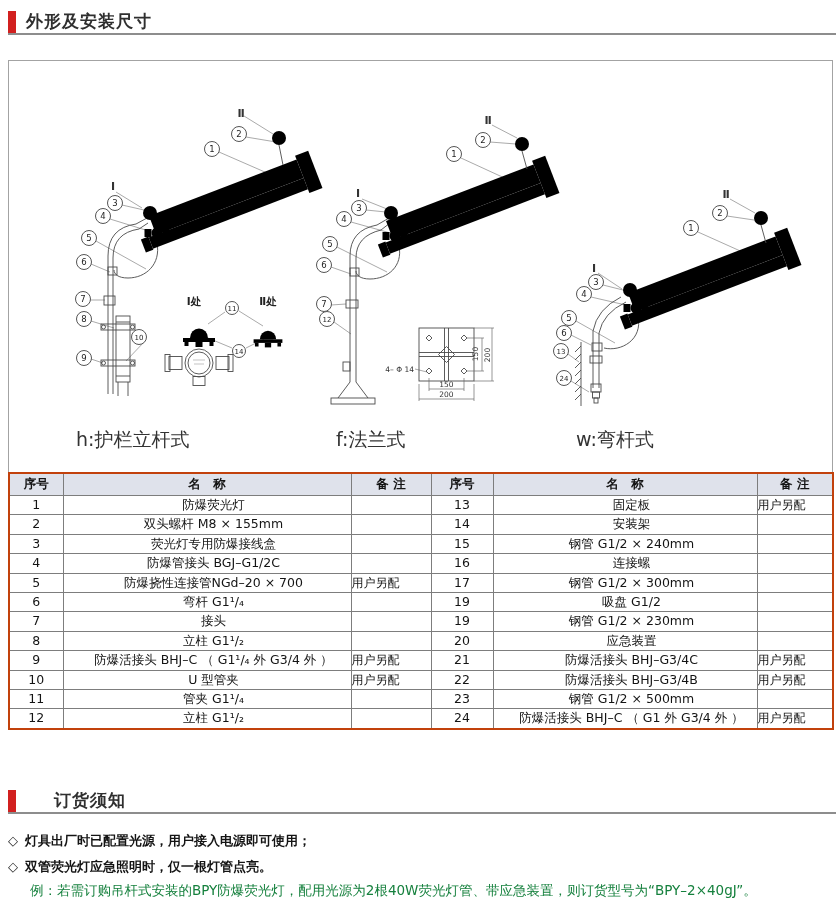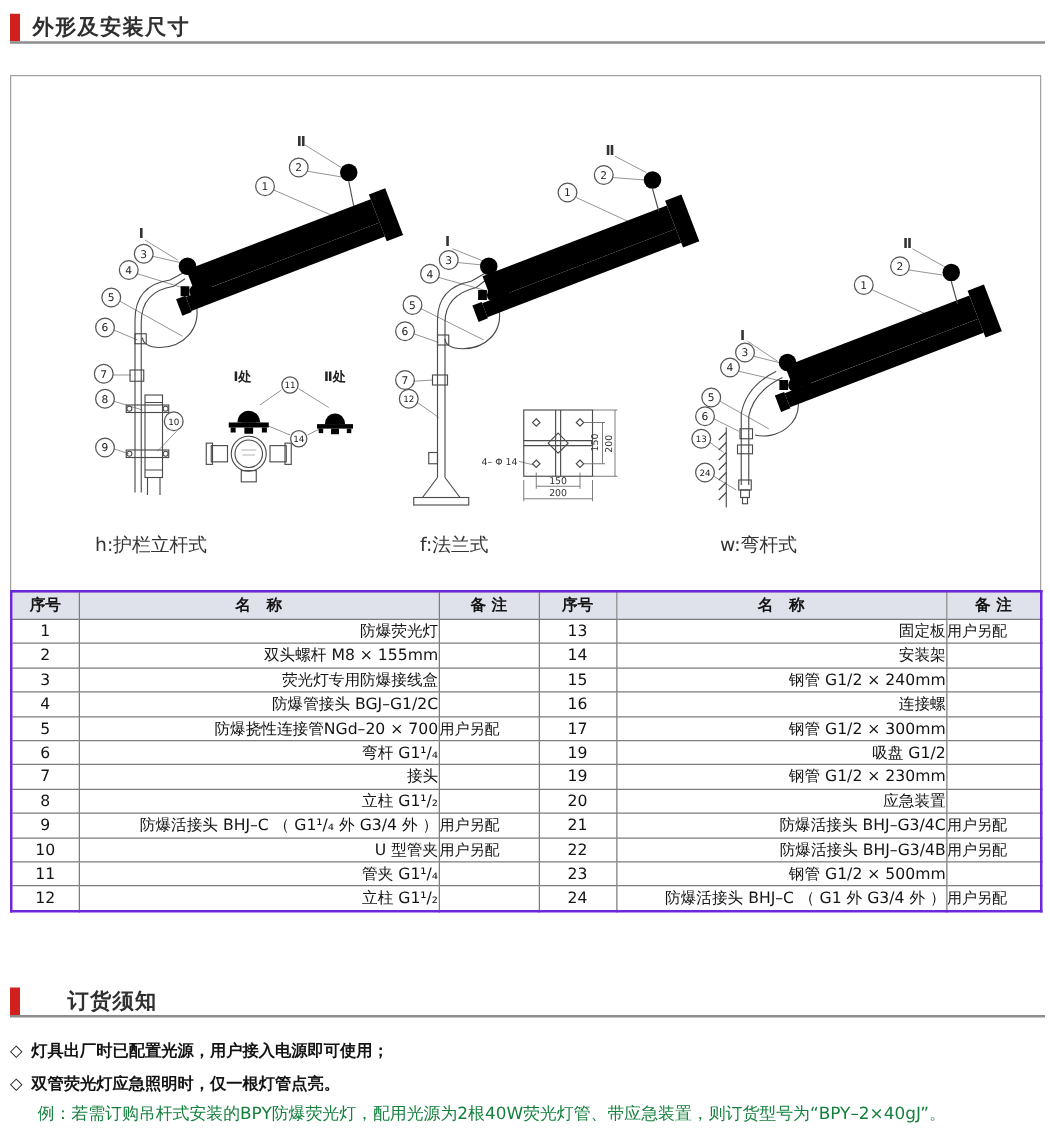--- a/index.html
+++ b/index.html
@@ -7,41 +7,41 @@
     width:840px;height:911px;position:relative;background:#ffffff;
     font-family:"DejaVu Sans",sans-serif;color:#1c1c1c;overflow:hidden;
   }
   
   .sec{position:absolute;left:8px;display:flex;align-items:center;}
   .sec .bar{width:8px;height:22px;background:var(--accent,#d2201f);display:inline-block;}
   .sec .ttl{margin-left:10px;font-size:17px;font-weight:bold;color:#2f2f2f;letter-spacing:1px;}
   .rule{position:absolute;left:8px;right:4px;height:0;border-bottom:2px solid #8d8d8d;}
   
   .drawbox{position:absolute;left:8px;top:60px;width:823px;height:412px;border:1px solid #a3a3a3;background:#fff;}
-  .dlabel{position:absolute;font-size:15px;color:#333;top:366px;white-space:nowrap;}
+  .dlabel{position:absolute;font-size:19px;color:#333;top:366px;white-space:nowrap;}
   svg{position:absolute;overflow:visible;}
   .dw path,.dw rect,.dw circle,.dw line,.dw polygon{fill:none;stroke:#4a4a4a;stroke-width:0.9;}
   .ldr{stroke:#858585 !important;stroke-width:0.7 !important;}
   .dim{stroke:#6b6b6b !important;stroke-width:0.7 !important;}
   .co circle{fill:#fff;stroke:#555;stroke-width:1;}
   .co text{font-size:8.5px;fill:#222;text-anchor:middle;stroke:none;}
   .co.small text{font-size:7px;}
   .rn{font-size:11px;fill:#333;text-anchor:middle;stroke:none;font-weight:600;}
   .site{font-size:10.5px;fill:#222;text-anchor:middle;stroke:none;font-weight:600;}
   .dimt{font-size:7.5px;fill:#333;text-anchor:middle;stroke:none;}
   .jin{stroke:#9a9a9a !important;stroke-width:0.6 !important;}
   
   .ptable{position:absolute;left:8px;top:472px;width:824px;border-collapse:collapse;table-layout:fixed;
           font-size:12.5px;color:#141414;}
   .ptable th,.ptable td{border:1px solid #7d7d7d;padding:0;height:18.4px;line-height:18.4px;
           overflow:hidden;white-space:nowrap;}
   .ptable th{background:var(--thbg,#dfe2eb);font-weight:600;height:21px;text-align:center;}
-  .ptable{border:2px solid #6d28d9;}
+  .ptable{border:2px solid #c2410c;}
   .c-no{text-align:center;}
-  .c-name{text-align:right;padding-left:13px !important;}
+  .c-name{text-align:center;padding-left:13px !important;}
   .c-note{text-align:left;font-size:12px;}
   
   .note-line{position:absolute;left:8px;font-size:13px;font-weight:600;color:#141414;white-space:nowrap;}
   .note-line .dia{margin-right:7px;}
   .note-example{position:absolute;left:30px;font-size:13.5px;font-weight:400;color:#15803d;white-space:nowrap;}
 </style>
 </head>
 <body>
 
 <div class="sec" style="top:10px;">

